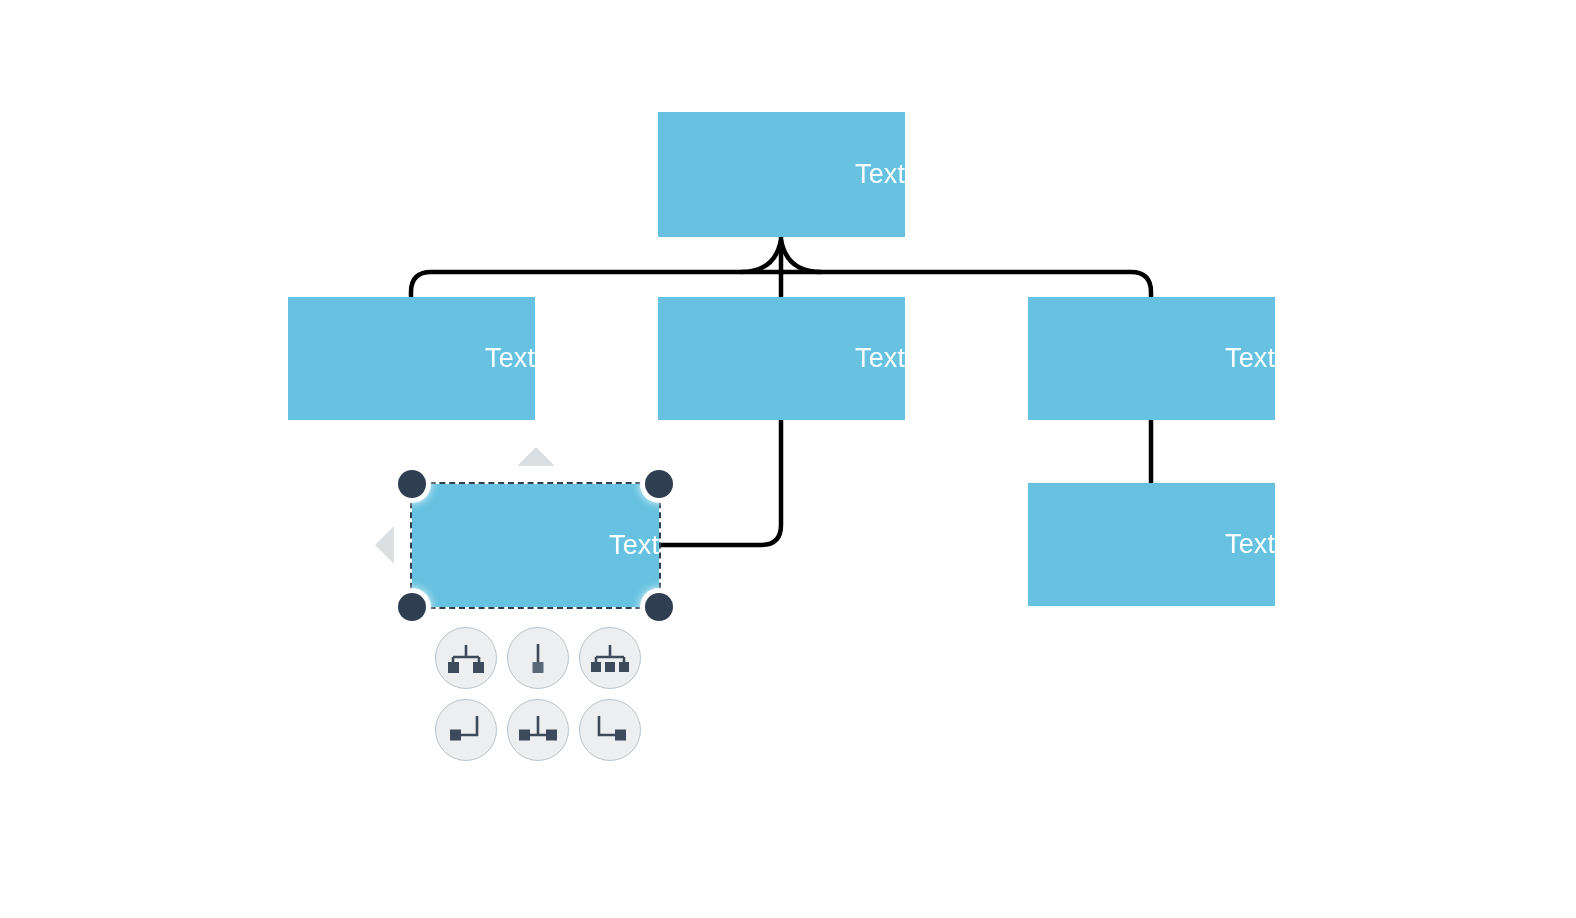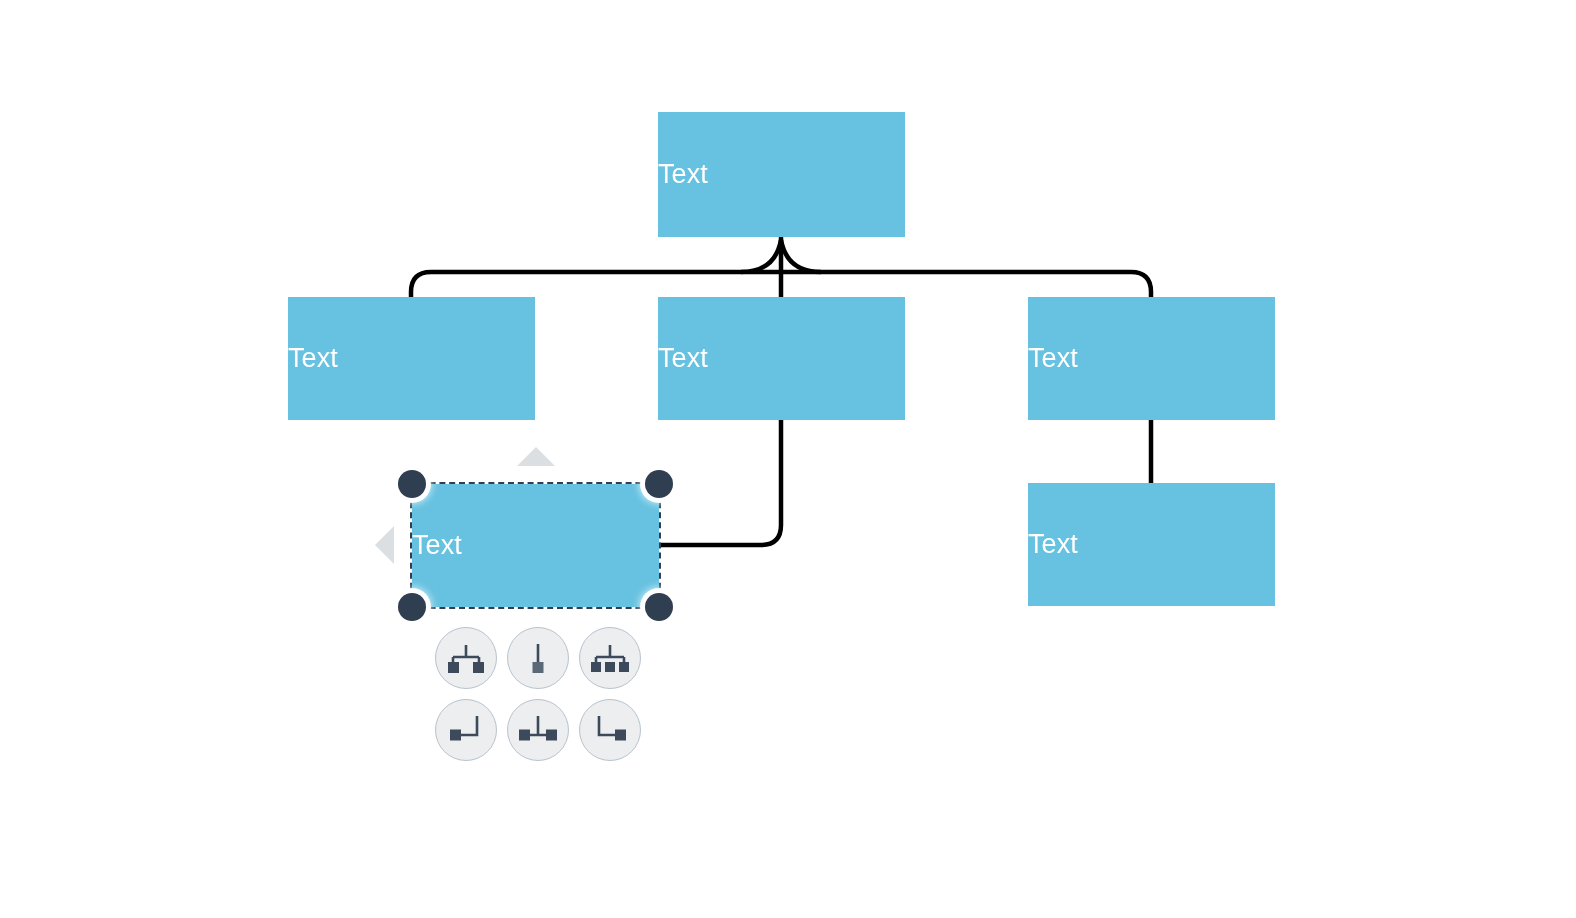--- a/index.html
+++ b/index.html
@@ -26,21 +26,21 @@
     left: 0; top: 0;
     width: 1576px;
     height: 918px;
     pointer-events: none;
   }
   .node {
     position: absolute;
     background: #66c2e0;
     display: flex;
     align-items: center;
-    justify-content: flex-start;
+    justify-content: flex-end;
     box-sizing: border-box;
   }
   .node-label {
     color: #ffffff;
     font-size: 27px;
     font-family: "Liberation Sans", sans-serif;
     font-weight: 400;
     letter-spacing: 0.1px;
     line-height: 1;
     user-select: none;

